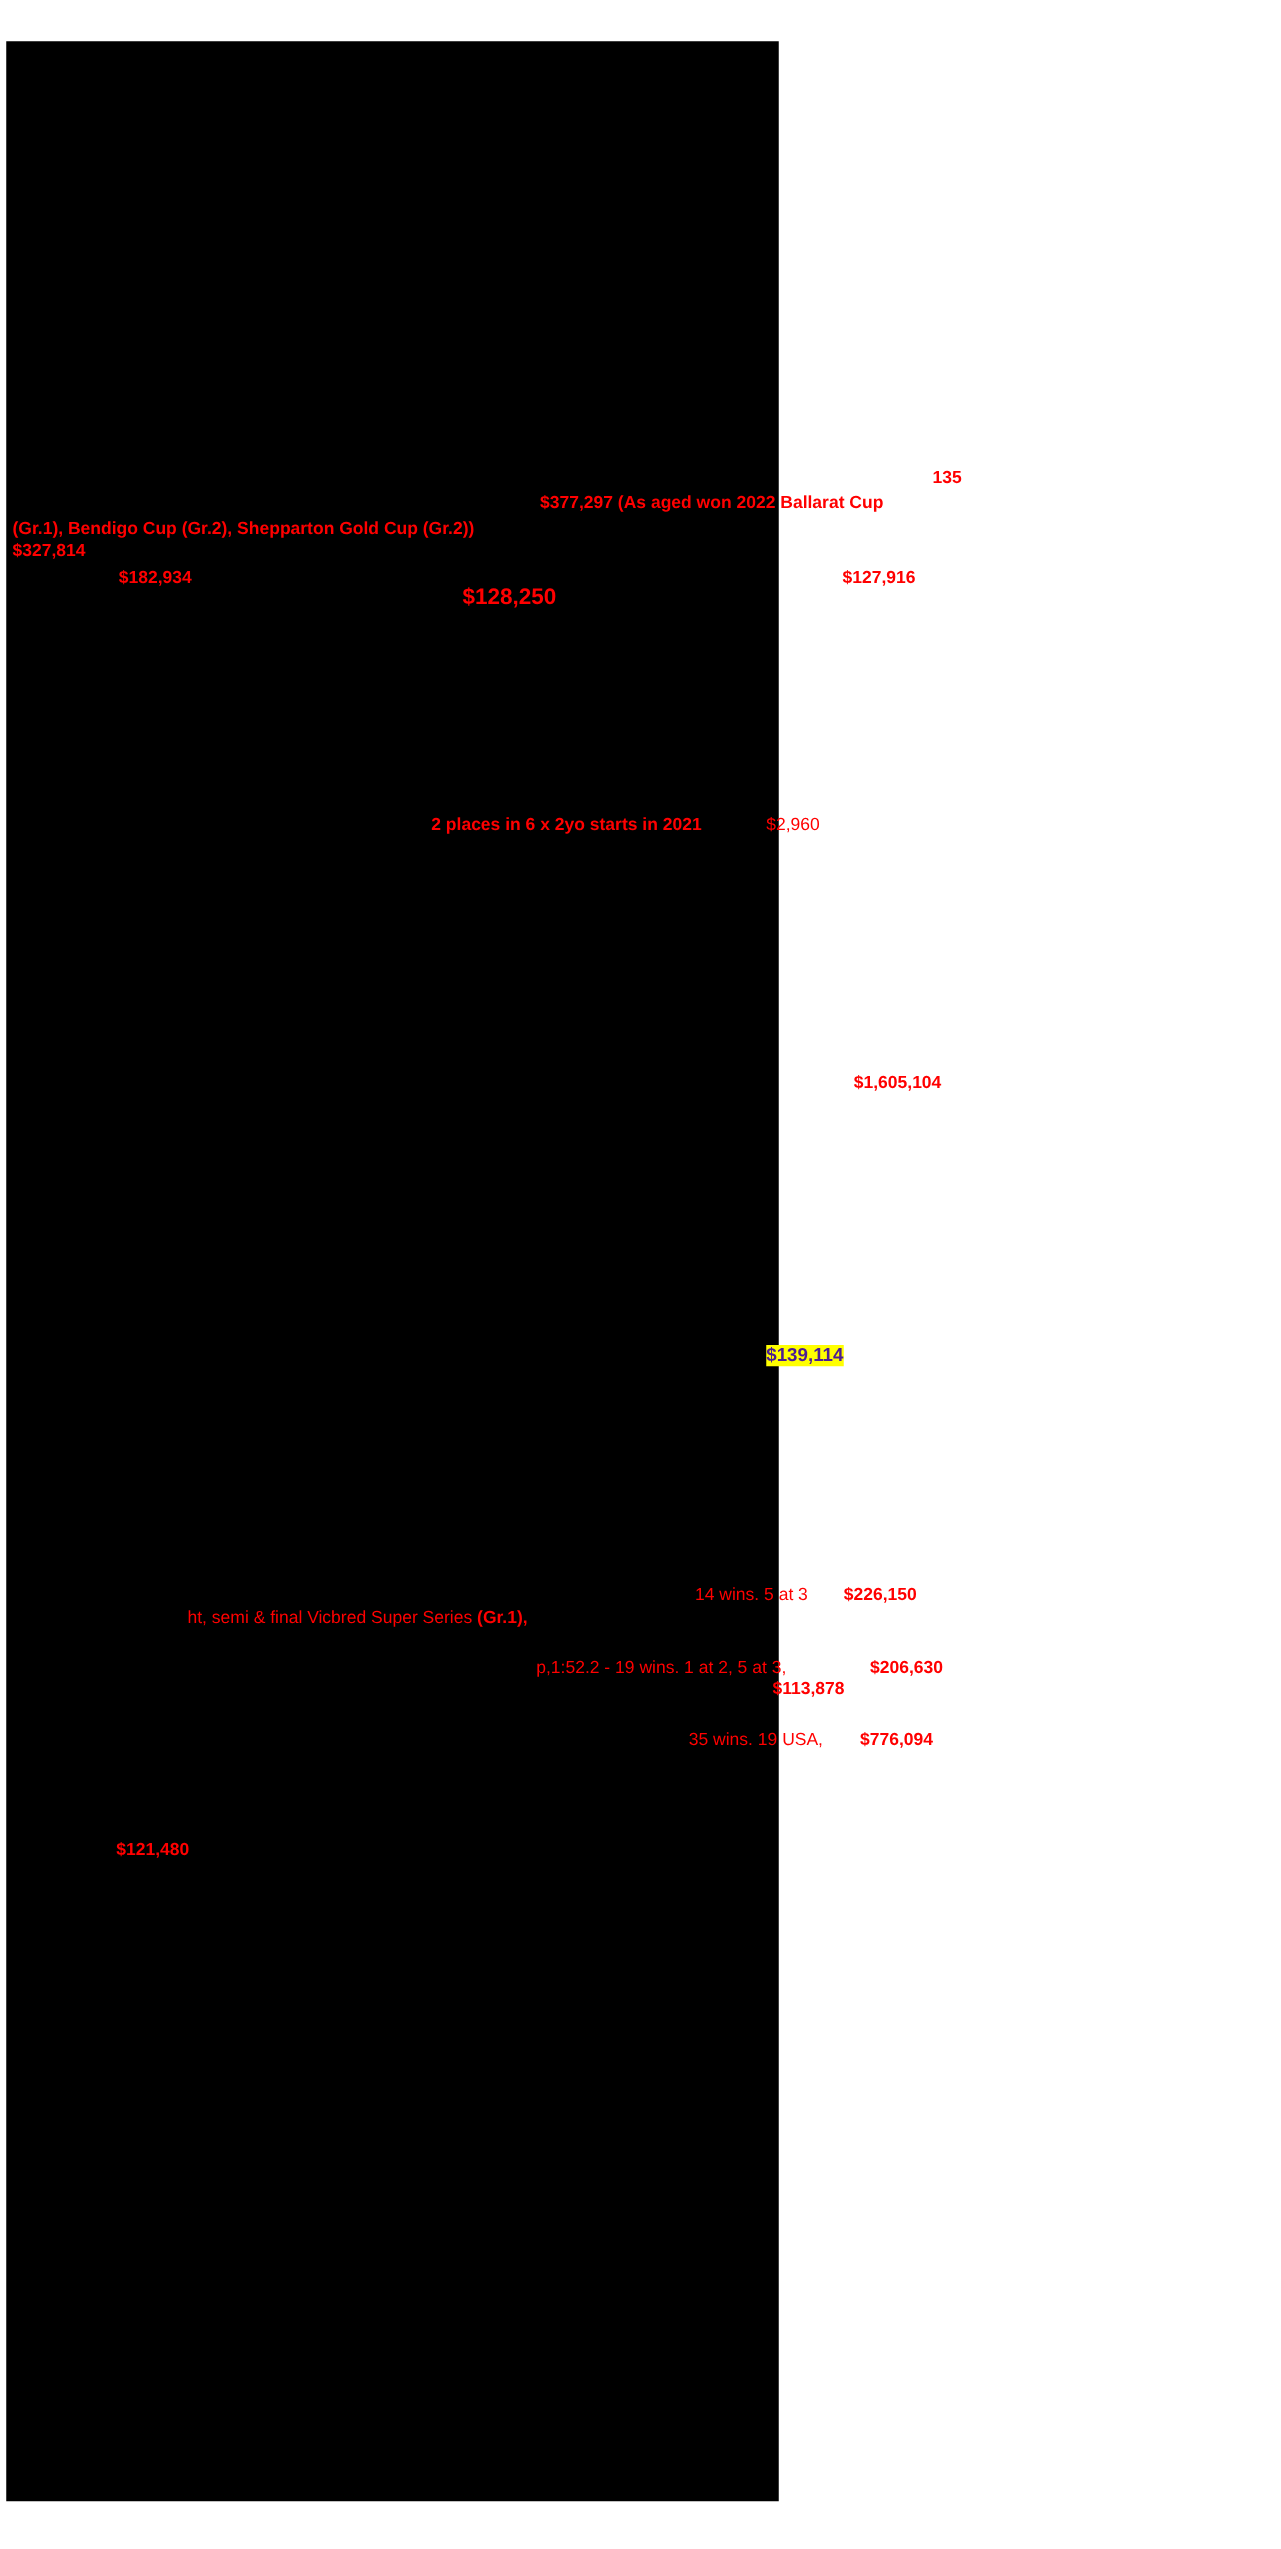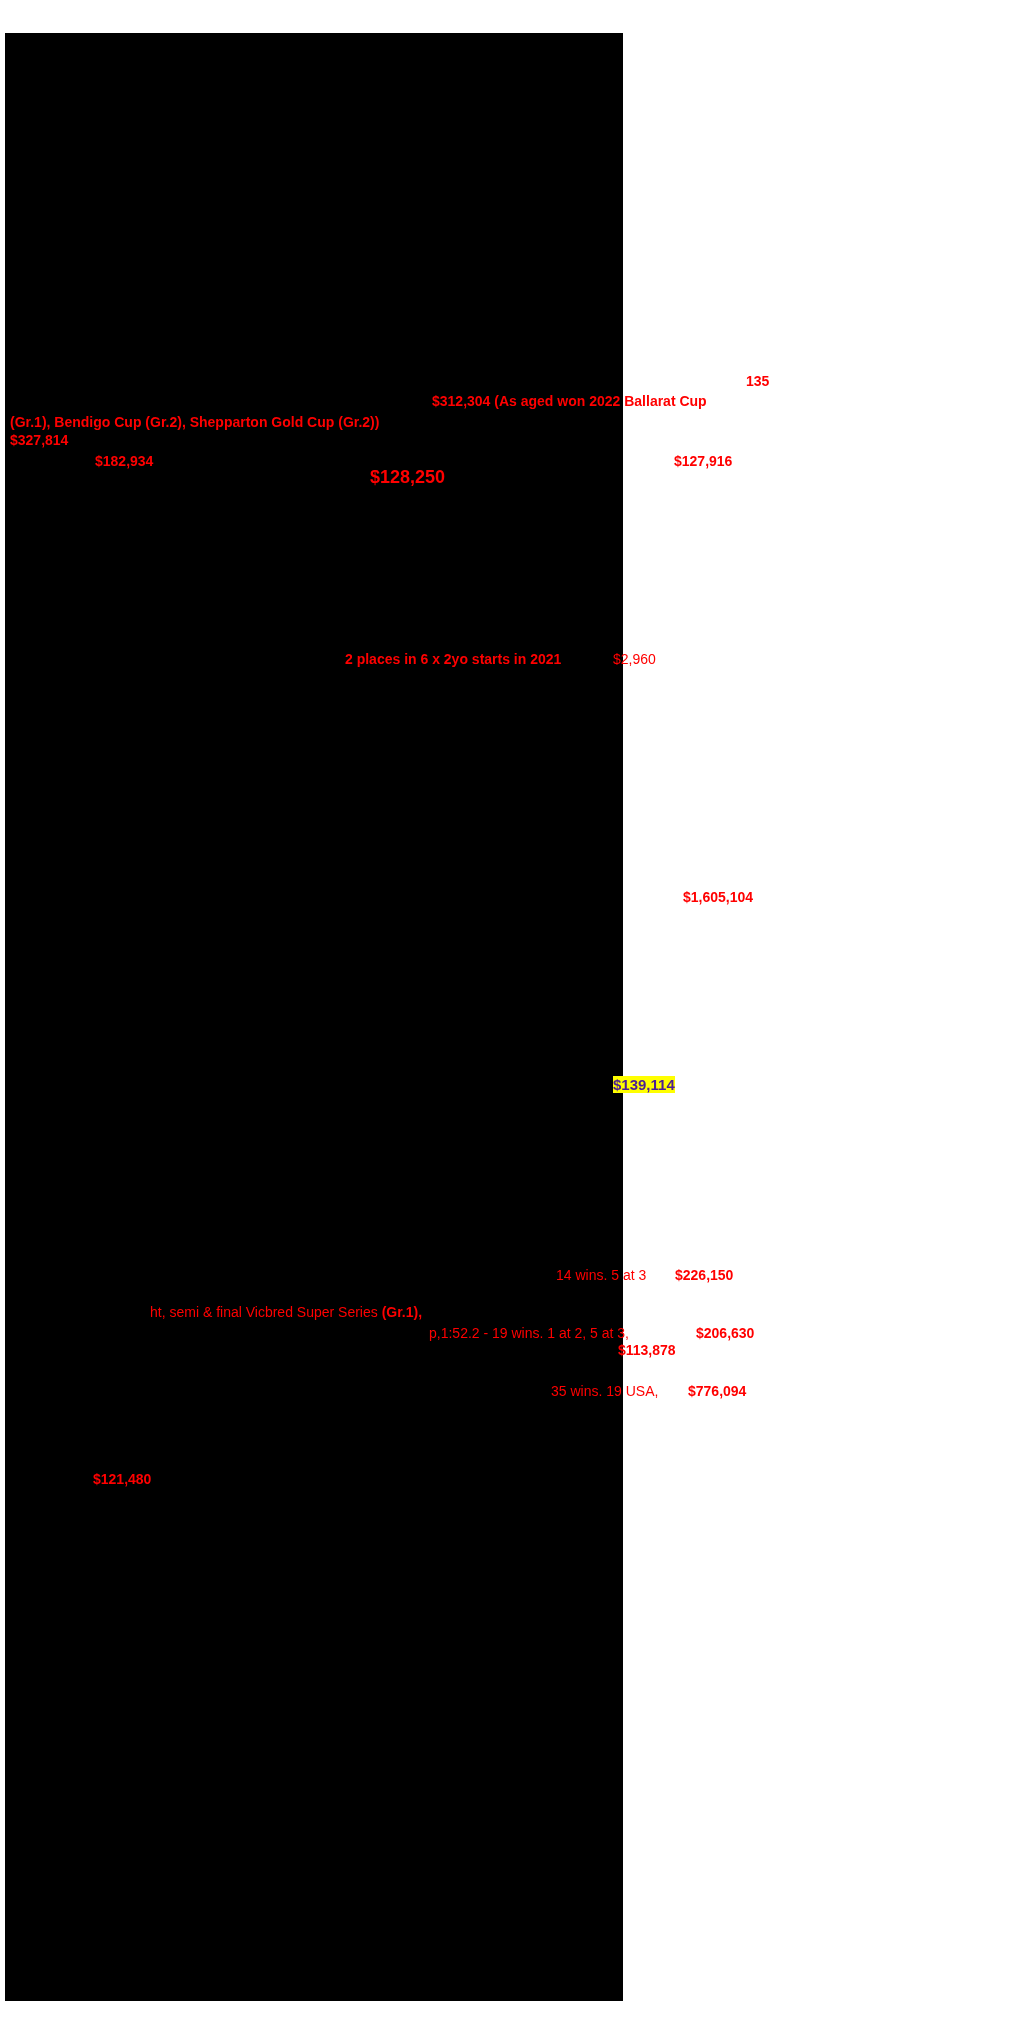--- a/index.html
+++ b/index.html
@@ -43,41 +43,41 @@
   
   #t-135        { left: 741px; top: 340px; font-size: 14px; }
   #t-377297     { left: 427px; top: 360px; font-size: 14px; }
   #t-grline     { left: 5px;  top: 381px; font-size: 14px; width: 775px; }
   #t-327814     { left: 5px;  top: 399px; font-size: 14px; }
   #t-182934     { left: 90px; top: 420px; font-size: 14px; }
   #t-128250     { left: 365px; top: 420px; font-size: 18px; margin-top: 14px; }
   #t-127916     { left: 669px; top: 420px; font-size: 14px; }
   #t-places     { left: 340px; top: 618px; font-size: 14px; }
   #t-2960       { left: 608px; top: 618px; font-size: 14px; font-weight: normal; }
-  #t-1605104    { left: 678px; top: 856px; font-size: 14px; }
+  #t-1605104    { left: 678px; top: 824px; font-size: 14px; }
   #t-139114     { left: 608px; top: 1043px; font-size: 15px; }
   #t-14wins     { left: 551px; top: 1234px; font-size: 14px; font-weight: normal; }
   #t-226150     { left: 670px; top: 1234px; font-size: 14px; }
-  #t-htsemi     { left: 145px; top: 1252px; font-size: 14px; margin-top: 19px; }
+  #t-htsemi     { left: 145px; top: 1252px; font-size: 14px; }
   #t-p1522      { left: 424px; top: 1292px; font-size: 14px; font-weight: normal; }
   #t-206630     { left: 691px; top: 1292px; font-size: 14px; }
   #t-113878     { left: 613px; top: 1309px; font-size: 14px; }
   #t-35wins     { left: 546px; top: 1350px; font-size: 14px; font-weight: normal; }
   #t-776094     { left: 683px; top: 1350px; font-size: 14px; }
   #t-121480     { left: 88px; top: 1438px; font-size: 14px; }
 </style>
 </head>
 <body>
 
 <div id="page">
   <div id="sheet">
 
     <span class="txt b" id="t-135">135</span>
 
-    <span class="txt b" id="t-377297">$312,304 (As aged won 2022 Ballarat Cup</span>
+    <span class="txt b" id="t-377297">$377,297 (As aged won 2022 Ballarat Cup</span>
 
     <span class="txt b wrapline" id="t-grline">(Gr.1),  Bendigo  Cup  (Gr.2),  Shepparton  Gold  Cup  (Gr.2))</span>
 
     <span class="txt b" id="t-327814">$327,814</span>
 
     <span class="txt b" id="t-182934">$182,934</span>
 
     <span class="txt b" id="t-128250">$128,250</span>
 
     <span class="txt b" id="t-127916">$127,916</span>

